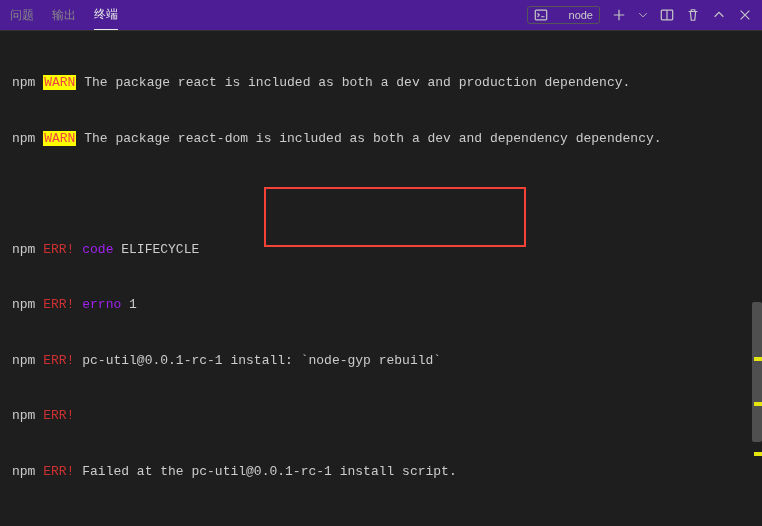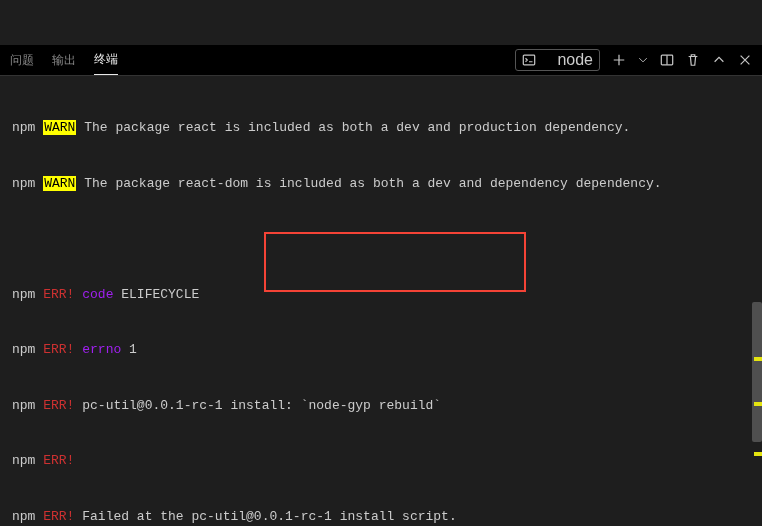--- a/index.html
+++ b/index.html
@@ -1,30 +1,30 @@
 <!DOCTYPE html>
 <html><head>
 <meta charset="utf-8">
 <style>
   * { margin: 0; padding: 0; box-sizing: border-box; }
   html, body { width: 762px; height: 526px; background: #1e1e1e; font-family: "Consolas", "Courier New", monospace; font-size: 13px; color: #cccccc; overflow: hidden; }
   .container { width: 100%; height: 100%; display: flex; flex-direction: column; }
-  .tabbar { display: flex; align-items: center; height: 32px; padding: 0 10px; border-bottom: 1px solid #333; background: #000000; margin-top: 45px; }
+  .tabbar { display: flex; align-items: center; height: 32px; padding: 0 10px; border-bottom: 1px solid #333; background: #4c1d95; }
   .tabs { display: flex; gap: 18px; align-items: center; }
   .tab { color: #888; font-family: "Microsoft YaHei", sans-serif; font-size: 12px; cursor: pointer; padding: 6px 0; }
   .tab.active { color: #e8e8e8; border-bottom: 1px solid #e8e8e8; }
   .spacer { flex: 1; }
   .right-icons { display: flex; align-items: center; gap: 12px; color: #c5c5c5; }
-  .launch-box { display: flex; align-items: center; gap: 21px; border: 1px solid #555; border-radius: 3px; padding: 1px 6px; font-size: 16px; color: #ccc; font-family: sans-serif; }
+  .launch-box { display: flex; align-items: center; gap: 21px; border: 1px solid #555; border-radius: 3px; padding: 1px 6px; font-size: 11px; color: #ccc; font-family: sans-serif; }
   .icon-svg { width: 14px; height: 14px; fill: none; stroke: #c5c5c5; stroke-width: 1.4; }
   .icon-btn { cursor: pointer; display: flex; align-items: center; justify-content: center; }
   .term { flex: 1; padding: 6px 12px 10px 12px; white-space: pre-wrap; word-break: break-all; line-height: 18.5px; position: relative; }
   .line { min-height: 18.5px; }
   .npm { color: #cccccc; }
-  .warn { background: #ffff00; color: #000000; padding: 0 1px; }
+  .warn { background: #ffff00; color: #ef4444; padding: 0 1px; }
   .err { color: #cd3131; font-weight: normal; }
   .cyan { color: #a020f0; }
   .redbox { position: absolute; border: 2px solid #f44336; pointer-events: none; }
   .scroll-minimap { position: absolute; right: 0; top: 32px; bottom: 0; width: 10px; }
   .thumb { position: absolute; right: 0; width: 10px; background: #4f4f4f; border-radius: 2px; }
   .dot { position: absolute; right: 0; width: 8px; height: 4px; background: #e5e510; }
 </style>
 </head>
 <body>
 

